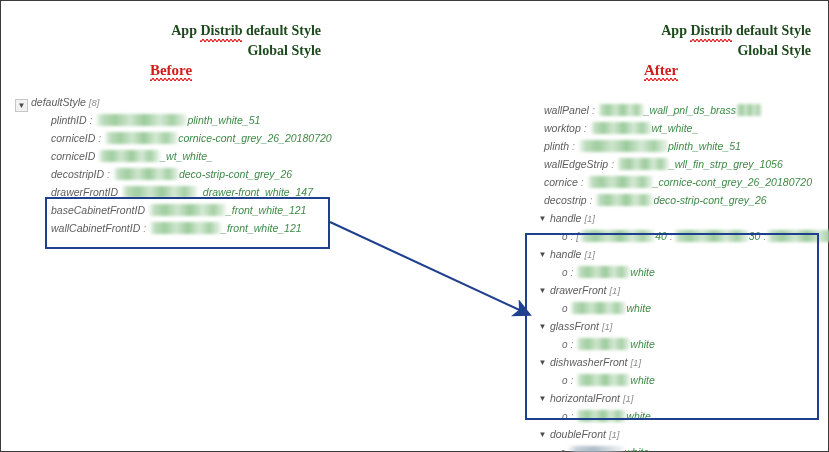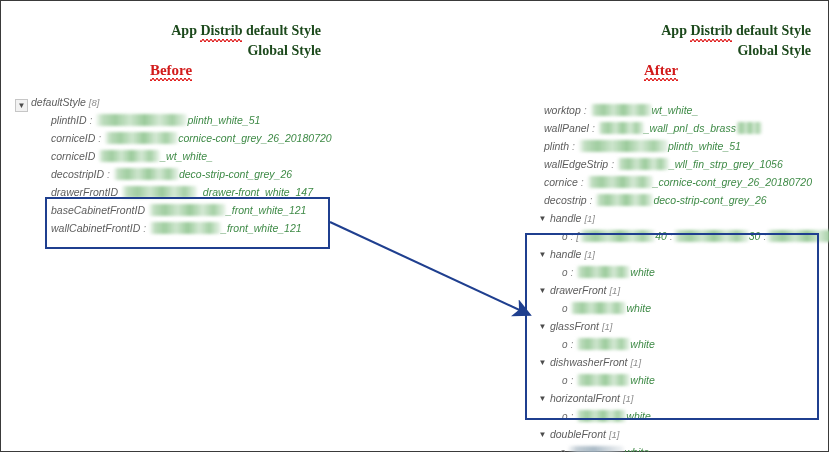--- a/index.html
+++ b/index.html
@@ -168,22 +168,22 @@
       <div class="row" style="padding-left:36px"><span class="label">plinthID</span> <span class="sep">:</span> <span class="blur" style="width:92px"></span><span class="val">plinth_white_51</span></div>
       <div class="row" style="padding-left:36px"><span class="label">corniceID</span> <span class="sep">:</span> <span class="blur" style="width:74px"></span><span class="val">cornice-cont_grey_26_20180720</span></div>
       <div class="row" style="padding-left:36px"><span class="label">corniceID</span> <span class="blur" style="width:62px"></span><span class="val">_wt_white_</span></div>
       <div class="row" style="padding-left:36px"><span class="label">decostripID</span> <span class="sep">:</span> <span class="blur" style="width:66px"></span><span class="val">deco-strip-cont_grey_26</span></div>
       <div class="row" style="padding-left:36px"><span class="label">drawerFrontID</span> <span class="blur" style="width:76px"></span><span class="val">_drawer-front_white_147</span></div>
       <div class="row" style="padding-left:36px"><span class="label">baseCabinetFrontID</span> <span class="blur" style="width:78px"></span><span class="val">_front_white_121</span></div>
       <div class="row" style="padding-left:36px"><span class="label">wallCabinetFrontID</span> <span class="sep">:</span> <span class="blur" style="width:72px"></span><span class="val">_front_white_121</span></div>
     </div>
 
   <div class="panel" id="right-panel" style="left:531px; top:100px; width:290px;">
+      <div class="row" style="padding-left:12px"><span class="label">wallPanel</span> <span class="sep">:</span> <span class="blur" style="width:46px"></span><span class="val">_wall_pnl_ds_brass</span><span class="blur" style="width:26px"></span></div>
       <div class="row" style="padding-left:12px"><span class="label">worktop</span> <span class="sep">:</span> <span class="blur" style="width:62px"></span><span class="val">wt_white_</span></div>
-      <div class="row" style="padding-left:12px"><span class="label">wallPanel</span> <span class="sep">:</span> <span class="blur" style="width:46px"></span><span class="val">_wall_pnl_ds_brass</span><span class="blur" style="width:26px"></span></div>
       <div class="row" style="padding-left:12px"><span class="label">plinth</span> <span class="sep">:</span> <span class="blur" style="width:90px"></span><span class="val">plinth_white_51</span></div>
       <div class="row" style="padding-left:12px"><span class="label">wallEdgeStrip</span> <span class="sep">:</span> <span class="blur" style="width:52px"></span><span class="val">_wll_fin_strp_grey_1056</span></div>
       <div class="row" style="padding-left:12px"><span class="label">cornice</span> <span class="sep">:</span> <span class="blur" style="width:66px"></span><span class="val">_cornice-cont_grey_26_20180720</span></div>
       <div class="row" style="padding-left:12px"><span class="label">decostrip</span> <span class="sep">:</span> <span class="blur" style="width:58px"></span><span class="val">deco-strip-cont_grey_26</span></div>
       <div class="row" style="padding-left:6px"><span class="tri">▼</span> <span class="label">handle</span> <span class="count">[1]</span></div>
       <div class="row" style="padding-left:30px"><span class="bullet">o</span> <span class="sep">:</span> <span class="sep">[</span><span class="blur" style="width:76px"></span><span class="val">40</span> <span class="sep">:</span><span class="blur" style="width:76px"></span><span class="val">30</span> <span class="sep">:</span><span class="blur" style="width:76px"></span> </div>
       <div class="row" style="padding-left:6px"><span class="tri">▼</span> <span class="label">handle</span> <span class="count">[1]</span></div>
       <div class="row" style="padding-left:30px"><span class="bullet">o</span> <span class="sep">:</span> <span class="blur" style="width:54px"></span><span class="val">white</span></div>
       <div class="row" style="padding-left:6px"><span class="tri">▼</span> <span class="label">drawerFront</span> <span class="count">[1]</span></div>
       <div class="row" style="padding-left:30px"><span class="bullet">o</span> <span class="blur" style="width:56px"></span><span class="val">white</span></div>

